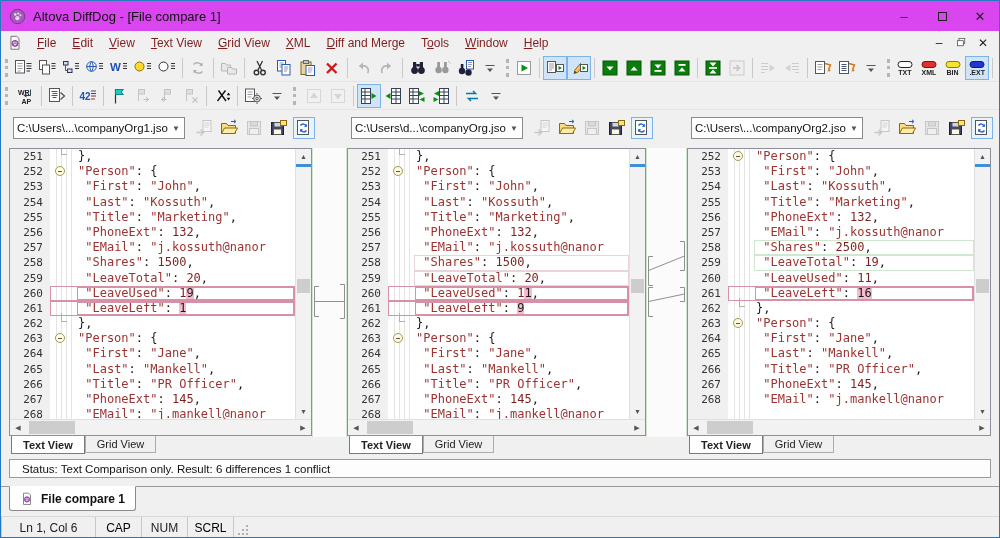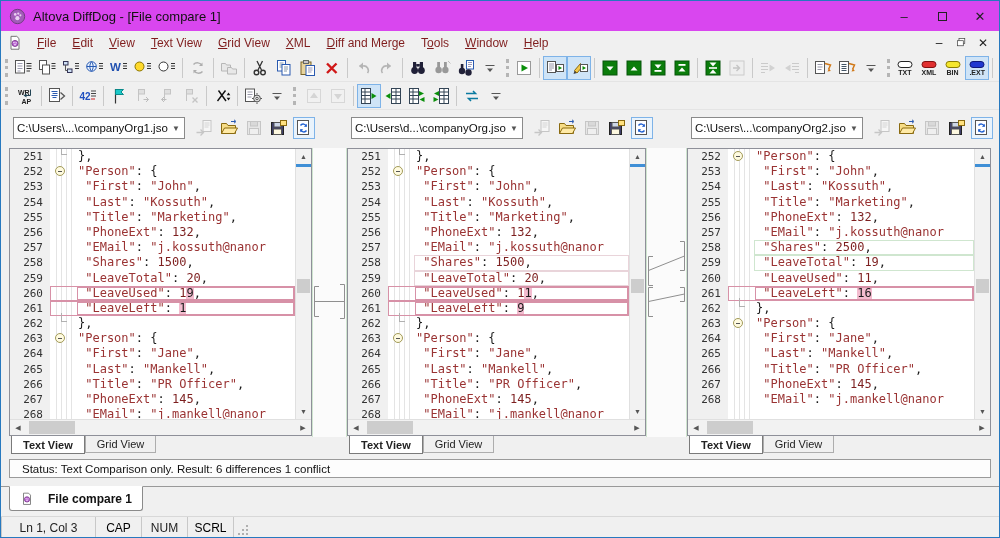--- a/index.html
+++ b/index.html
@@ -77,21 +77,21 @@
 .htrack{flex:1;height:100%;position:relative}
 .hthumb{position:absolute;top:1px;bottom:1px;left:3px;width:46px;background:#cdcdcd}
 
 .tabstrip{height:19px;display:flex;align-items:flex-start;padding-left:2px}
 .vtab{height:17px;padding:0 11px;font-size:11px;display:flex;align-items:center;background:#f0f0f0;border:1px solid #adadad;border-top:none;color:#222}
 .vtab.active{background:#fff;font-weight:bold;border-color:#7a7a7a;height:18px}
 
 .cstatus{flex:none;margin:4px 8px 2px 8px;height:19px;border:1px solid #9a9a9a;background:#fdfdfd;display:flex;align-items:center;font-size:11.5px;padding-left:12px;color:#111}
 
 .mditabs{flex:none;height:30px;border-top:1px solid #999;margin-top:6px;padding-left:8px;display:flex;background:#f0f0f0}
-.mtab{height:25px;display:flex;align-items:center;gap:14px;padding:0 10px;background:#fff;border:1px solid #8a8a8a;border-top:1px solid #fff;margin-top:-1px;border-radius:0 0 3px 3px;font-size:12px;font-weight:bold;color:#111}
+.mtab{height:25px;display:flex;align-items:center;gap:7px;padding:0 10px;background:#fff;border:1px solid #8a8a8a;border-top:1px solid #fff;margin-top:-1px;border-radius:0 0 3px 3px;font-size:12px;font-weight:bold;color:#111}
 
 .statusbar{flex:none;height:22px;margin-top:auto;background:#f0f0f0;border-top:1px solid #d8d8d8;display:flex;align-items:stretch;font-size:12px;color:#222}
 .sb-msg{flex:1;padding-left:8px;display:flex;align-items:center}
 .sb-cell{border-left:1px solid #c8c8c8;display:flex;align-items:center;justify-content:center}
 .cur{width:94px}
 .ind{width:46px}
 .ind.off{color:#000000}
 .sb-grip{width:18px;display:flex;align-items:flex-end;justify-content:flex-end;padding:0 2px 2px 0}
 </style>
 </head>
@@ -1205,21 +1205,21 @@
           <circle cx="9" cy="9.5" r="3.4" fill="#bb66d4" stroke="#7a3a8a"></circle>
           <circle cx="7.8" cy="8.5" r="0.9" fill="#f0d4f7"></circle>
           <circle cx="10.3" cy="8.8" r="0.8" fill="#f0d4f7"></circle>
           <circle cx="9" cy="10.8" r="1" fill="#f0d4f7"></circle>
         </svg>
         <span>File compare 1</span>
       </button>
     </div>
 
   <div class="statusbar">
-    <span class="sb-cell cur">Ln 1, Col 3</span>
+    <span class="sb-cell cur">Ln 1, Col 6</span>
     <span id="sbind" style="display:flex">
         <span class="sb-cell ind off">CAP</span>
         <span class="sb-cell ind">NUM</span>
         <span class="sb-cell ind off">SCRL</span>
       </span>
     <span class="sb-cell sb-grip" id="sbgrip">
         <svg width="12" height="12" viewBox="0 0 12 12">
           <g fill="#b0b0b0">
             <rect x="9" y="1" width="2" height="2"></rect>
             <rect x="9" y="5" width="2" height="2"></rect>

